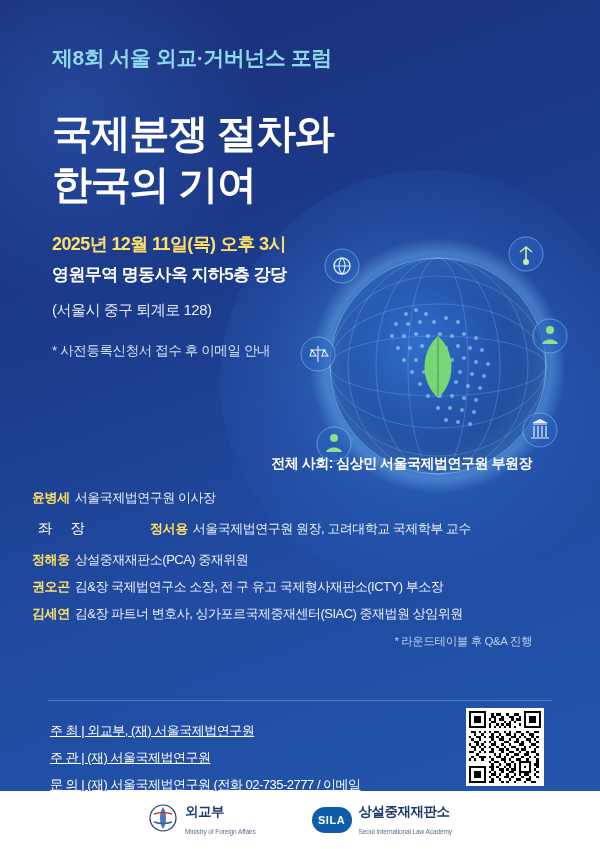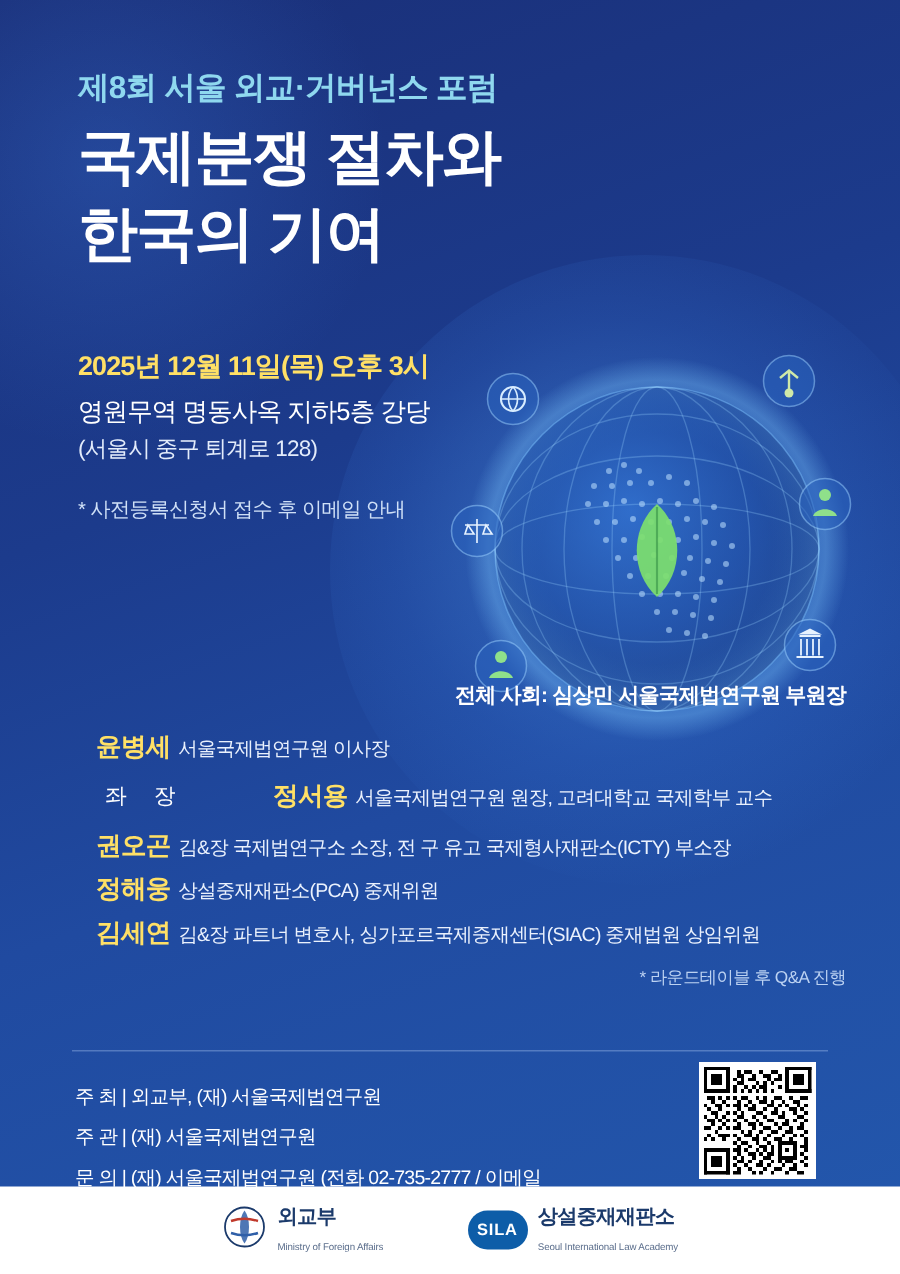--- a/index.html
+++ b/index.html
@@ -48,21 +48,21 @@
     left: 52px;
     top: 44px;
     font-size: 21px;
     font-weight: bold;
     color: #8fd8ef;
     letter-spacing: -0.5px;
   }
   .title {
     position: absolute;
     left: 52px;
-    top: 80px;
+    top: 108px;
     font-size: 40px;
     line-height: 1.28;
     font-weight: bold;
     color: #ffffff;
     letter-spacing: -1.2px;
   }
   .title div { white-space: nowrap; }
 
   .meta {
     position: absolute;
@@ -72,24 +72,24 @@
   }
   .meta .m1 {
     font-size: 18px;
     font-weight: bold;
     color: #ffe066;
     letter-spacing: -0.6px;
     margin-bottom: 7px;
   }
   .meta .m2 {
     font-size: 17px;
-    font-weight: normal;
+    font-weight: bold;
     color: #ffffff;
     letter-spacing: -0.6px;
-    margin-bottom: 4px;
+    margin-bottom: 15px;
   }
   .meta .m3 {
     font-size: 15px;
     color: #e3ecfb;
     letter-spacing: -0.5px;
     margin-bottom: 22px;
   }
   .meta .m4 {
     font-size: 13.5px;
     color: #cfe0f7;
@@ -102,21 +102,21 @@
     right: 22px;
     top: 218px;
     width: 290px;
     height: 290px;
   }
   .globe-svg { display: block; }
 
   
   .program {
     position: absolute;
-    left: 64px;
+    left: 32px;
     top: 455px;
     width: 504px;
     color: #ffffff;
   }
   .host-line {
     text-align: right;
     font-size: 14px;
     font-weight: bold;
     letter-spacing: -0.5px;
     color: #ffffff;
@@ -134,21 +134,21 @@
     font-size: 14.5px;
     color: #ffffff;
     letter-spacing: 0px;
     padding-top: 1px;
   }
   .plabel.spaced { letter-spacing: 7px; padding-left: 6px; }
   .pbody { flex: 1; }
   .pitem { margin-bottom: 7px; line-height: 1.25; }
   .pitem:last-child { margin-bottom: 0; }
   .pname {
-    font-size: 17px;
+    font-size: 13px;
     font-weight: bold;
     color: #ffe066;
     letter-spacing: -0.4px;
     margin-right: 5px;
   }
   .pdesc {
     font-size: 13px;
     color: #eaf1fd;
     letter-spacing: -0.5px;
     text-align: center;
@@ -171,20 +171,21 @@
     background: rgba(180,205,245,0.35);
   }
 
   
   .footer-info {
     position: absolute;
     left: 50px;
     top: 722px;
     width: 380px;
     color: #ffffff;
+    text-decoration: underline;
   }
   .finfo {
     font-size: 13px;
     letter-spacing: -0.5px;
     margin-bottom: 9px;
     color: #ffffff;
   }
 
   
   .qr-box {
@@ -414,24 +415,24 @@
       <div class="pbody">
         <div class="pitem">
           <span class="pname">정서용</span><span class="pdesc">서울국제법연구원 원장, 고려대학교 국제학부 교수</span>
         </div>
       </div>
     </div>
 
     <div class="prow">
       <div class="pbody">
         <div class="pitem">
-          <span class="pname">권오곤</span><span class="pdesc">김&amp;장 국제법연구소 소장, 전 구 유고 국제형사재판소(ICTY) 부소장</span>
+          <span class="pname">정해웅</span><span class="pdesc">상설중재재판소(PCA) 중재위원</span>
         </div>
         <div class="pitem">
-          <span class="pname">정해웅</span><span class="pdesc">상설중재재판소(PCA) 중재위원</span>
+          <span class="pname">권오곤</span><span class="pdesc">김&amp;장 국제법연구소 소장, 전 구 유고 국제형사재판소(ICTY) 부소장</span>
         </div>
         <div class="pitem">
           <span class="pname">김세연</span><span class="pdesc">김&amp;장 파트너 변호사, 싱가포르국제중재센터(SIAC) 중재법원 상임위원</span>
         </div>
       </div>
     </div>
 
     <div class="qa-note">* 라운드테이블 후 Q&amp;A 진행</div>
   </div>
 

